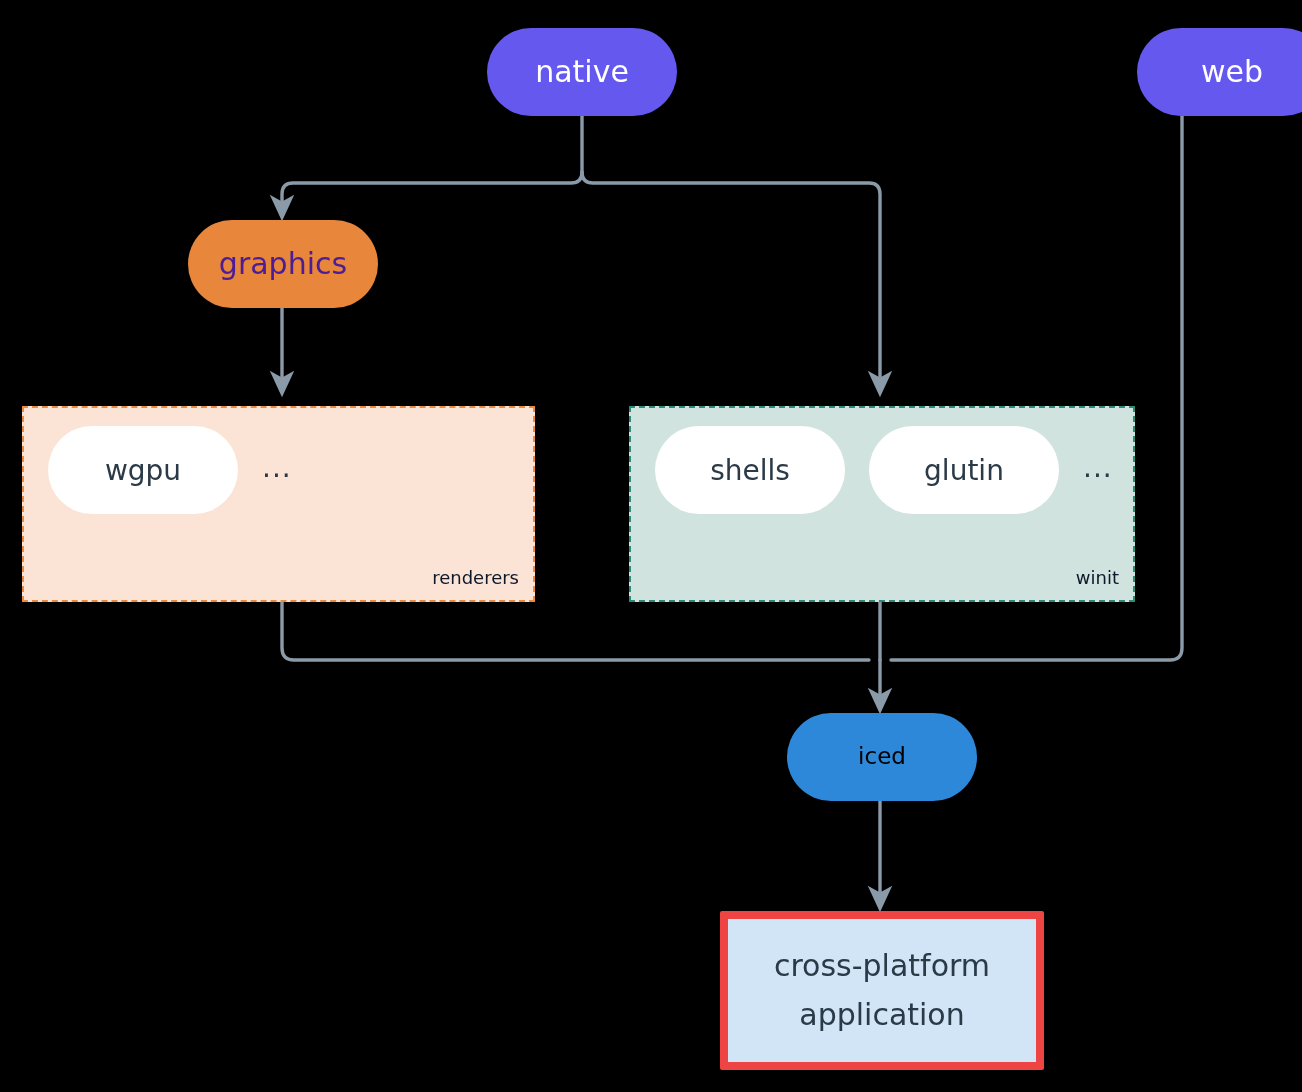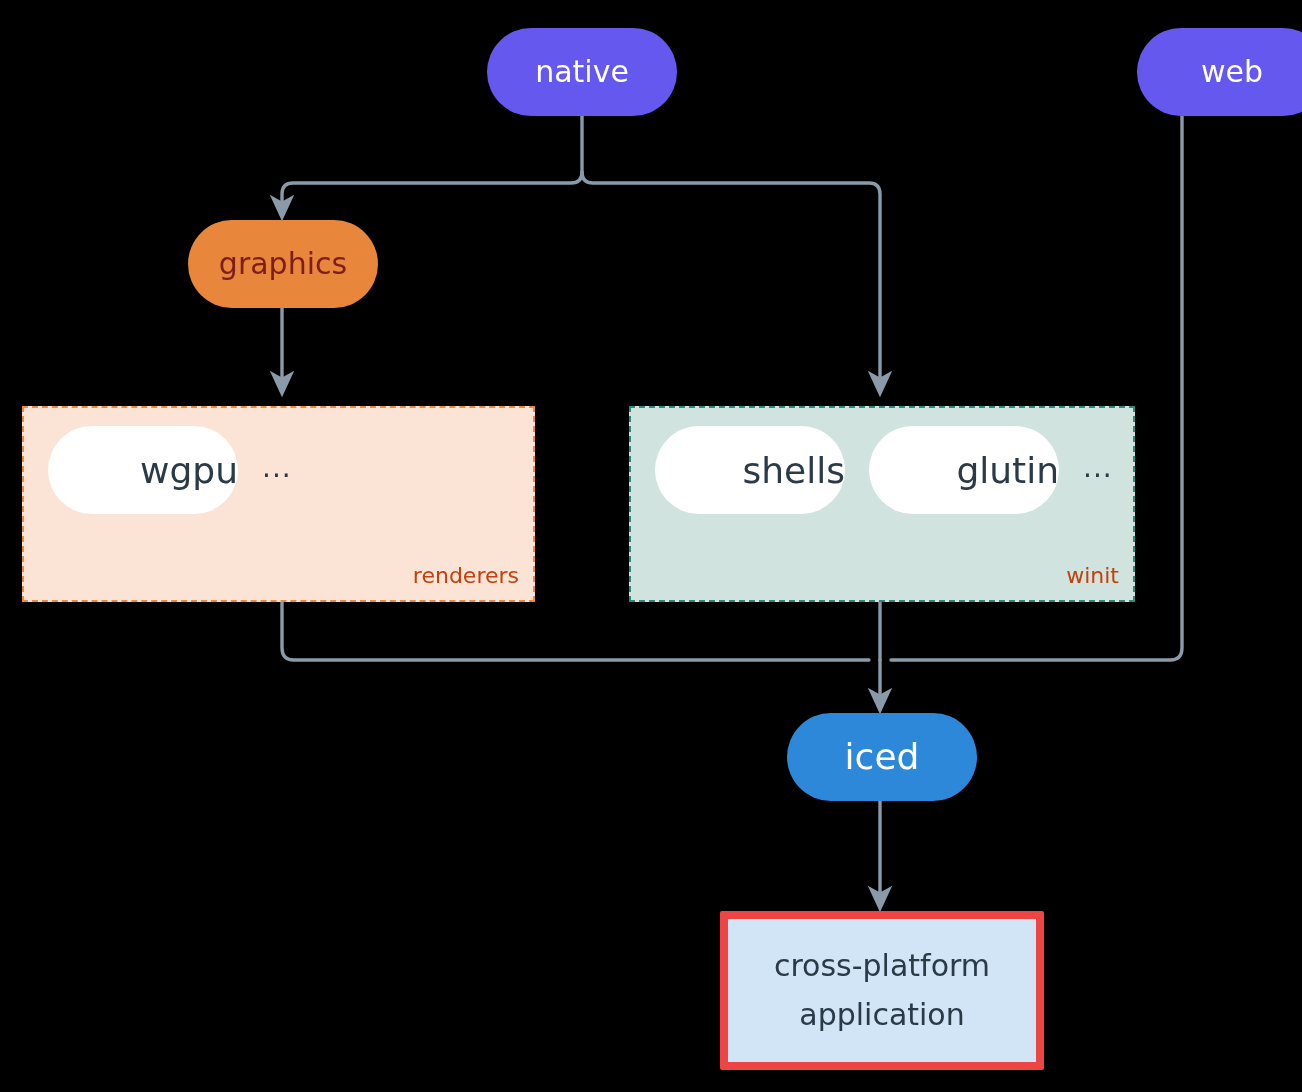--- a/index.html
+++ b/index.html
@@ -58,32 +58,32 @@
     color: #FFFFFF;
     font-size: 30px;
   }
 
   
   #node-graphics {
     left: 188px; top: 220px; width: 190px; height: 88px;
     background: #E8863C;
   }
   #node-graphics .node-label {
-    color: #7f1d1d;
+    color: #4c1d95;
     font-size: 30px;
   }
 
   
   #node-iced {
     left: 787px; top: 713px; width: 190px; height: 88px;
     background: #2E88D9;
   }
   #node-iced .node-label {
-    color: #ffffff;
-    font-size: 36px;
+    color: #000000;
+    font-size: 23px;
   }
 
   
   #node-application {
     left: 720px; top: 911px; width: 324px; height: 159px;
     background: #D2E5F7;
     border: 8px solid #ef4444;
     border-radius: 2px;
   }
   #node-application .node-label {
@@ -105,41 +105,41 @@
   }
   #group-shells {
     left: 629px; top: 406px; width: 506px; height: 196px;
     background: #D0E3DF;
     border: 2px dashed #2E8B77;
   }
   .group-title {
     position: absolute;
     right: 14px;
     bottom: 12px;
-    font-size: 22px;
-    color: #c2410c;
+    font-size: 18px;
+    color: #0f172a;
   }
   .group-items {
     position: absolute;
     left: 24px;
     top: 18px;
     display: flex;
     align-items: center;
     gap: 24px;
   }
   .chip {
     display: flex;
     align-items: center;
-    justify-content: flex-end;
+    justify-content: center;
     width: 190px;
     height: 88px;
     background: #FFFFFF;
     border-radius: 999px;
     color: #2B3A47;
-    font-size: 36px;
+    font-size: 28px;
   }
   .ellipsis {
     color: #2B3A47;
     font-size: 28px;
     letter-spacing: 1px;
     padding-bottom: 6px;
   }
 </style>
 </head>
 <body>

